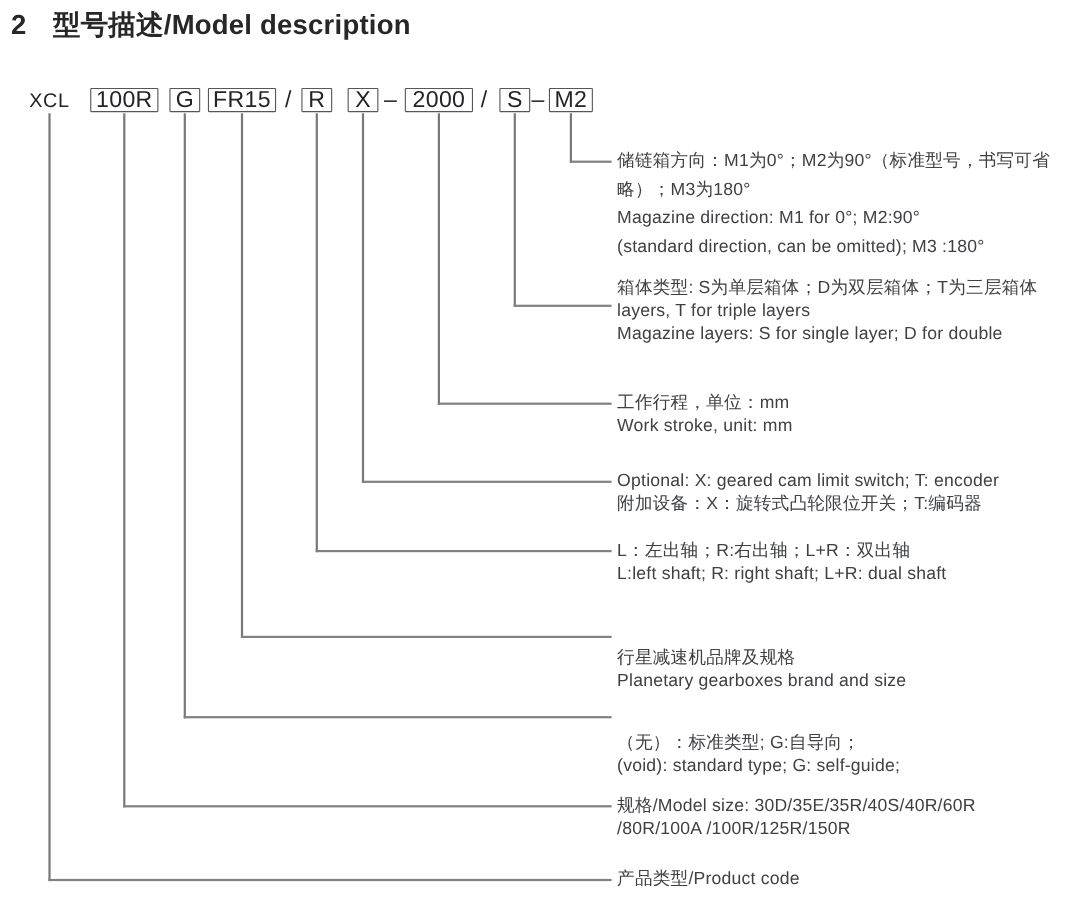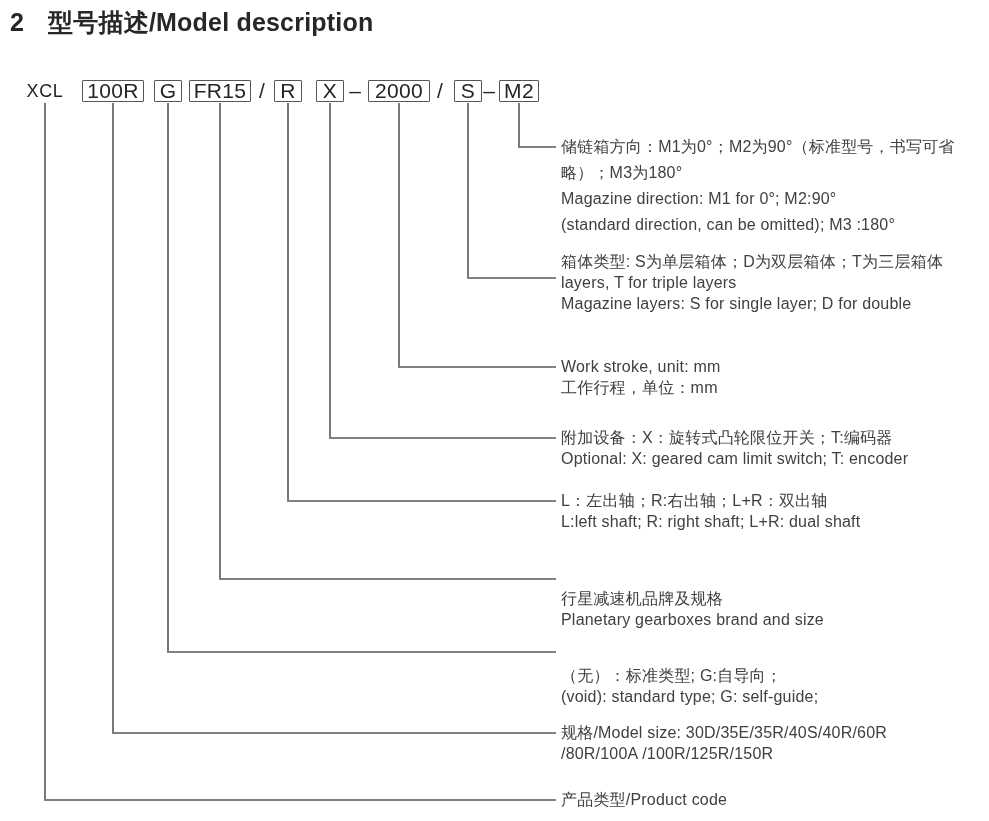--- a/index.html
+++ b/index.html
@@ -101,26 +101,26 @@
         <div class="desc-line" data-name="desc-line">略）；M3为180°</div>
         <div class="desc-line" data-name="desc-line">Magazine direction: M1  for 0°;  M2:90°</div>
         <div class="desc-line" data-name="desc-line">(standard direction, can be omitted);  M3 :180°</div>
       </div>
       <div class="desc-block" data-name="desc-block-magazine-layers" style="top: 251px;">
         <div class="desc-line" data-name="desc-line">箱体类型: S为单层箱体；D为双层箱体；T为三层箱体</div>
         <div class="desc-line" data-name="desc-line">layers, T for triple layers</div>
         <div class="desc-line" data-name="desc-line">Magazine layers: S for single layer; D for double</div>
       </div>
       <div class="desc-block" data-name="desc-block-work-stroke" style="top: 356px;">
+        <div class="desc-line" data-name="desc-line">工作行程，单位：mm</div>
         <div class="desc-line" data-name="desc-line">Work stroke, unit: mm</div>
-        <div class="desc-line" data-name="desc-line">工作行程，单位：mm</div>
       </div>
       <div class="desc-block" data-name="desc-block-optional-devices" style="top: 427px;">
+        <div class="desc-line" data-name="desc-line">Optional:  X: geared cam limit switch; T: encoder</div>
         <div class="desc-line" data-name="desc-line">附加设备：X：旋转式凸轮限位开关；T:编码器</div>
-        <div class="desc-line" data-name="desc-line">Optional:  X: geared cam limit switch; T: encoder</div>
       </div>
       <div class="desc-block" data-name="desc-block-shaft-direction" style="top: 490px;">
         <div class="desc-line" data-name="desc-line">L：左出轴；R:右出轴；L+R：双出轴</div>
         <div class="desc-line" data-name="desc-line">L:left shaft; R: right shaft; L+R: dual shaft</div>
       </div>
       <div class="desc-block" data-name="desc-block-gearbox-brand" style="top: 568px; margin-top: 20px;">
         <div class="desc-line" data-name="desc-line">行星减速机品牌及规格</div>
         <div class="desc-line" data-name="desc-line">Planetary gearboxes brand and size</div>
       </div>
       <div class="desc-block" data-name="desc-block-guide-type" style="top: 641px; margin-top: 24px;">

